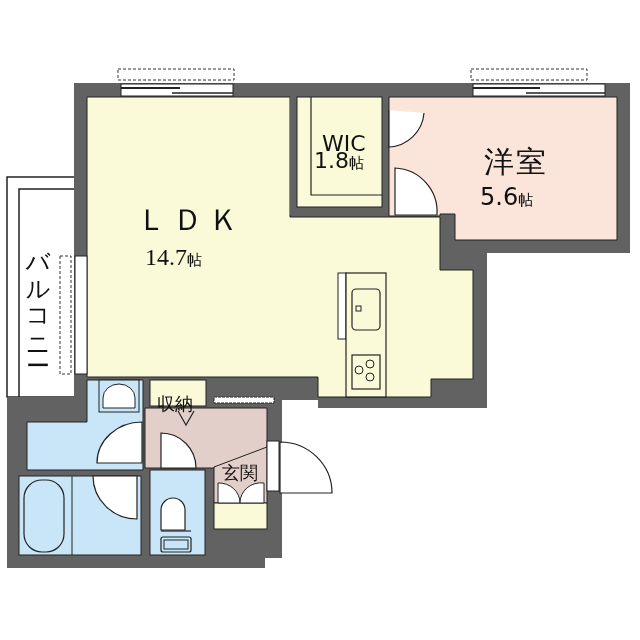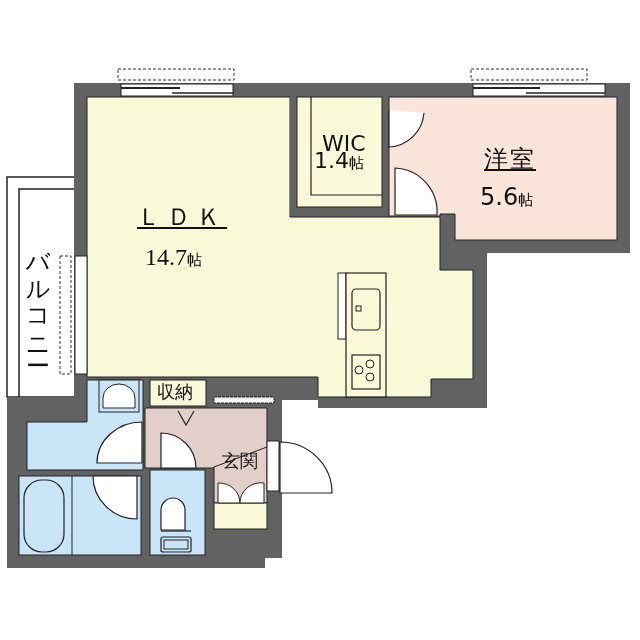--- a/index.html
+++ b/index.html
@@ -1,22 +1,22 @@
 <!DOCTYPE html>
 <html><head>
 <meta charset="utf-8">
 <style>
   html, body { margin: 0; padding: 0; background: #ffffff; }
   body { width: 640px; height: 640px; position: relative; overflow: hidden; font-family: "DejaVu Sans", sans-serif; }
   svg { position: absolute; left: 0; top: 0; }
   .lbl { position: absolute; color: #111; font-family: "DejaVu Sans", sans-serif; text-align: center; white-space: nowrap; line-height: 1; }
-  .room-name { font-size: 24px; letter-spacing: 6px; text-decoration: underline; }
+  .room-name { font-size: 30px; letter-spacing: 6px; }
   .room-size { font-size: 24px; }
   .unit { font-size: 15px; }
-  .small { font-size: 18px; }
+  .small { font-size: 18px; margin-top: 12px; }
   .vert { writing-mode: vertical-rl; font-size: 24px; letter-spacing: 2px; }
 </style>
 </head>
 <body>
 
 <svg width="640" height="640" viewBox="0 0 640 640">
 
   <g>
     <rect x="7" y="177" width="68" height="220" fill="#fff" stroke="#222" stroke-width="1.5"></rect>
     <rect x="19" y="189" width="56" height="208" fill="#fff" stroke="#222" stroke-width="1.5"></rect>
@@ -102,18 +102,18 @@
   <span>14.7</span><span class="unit">帖</span>
 </div>
 
 <div class="lbl room-name" style="left:484px;top:147px;letter-spacing:2px;">洋室</div>
 <div class="lbl room-size" style="left:480px;top:185px;">
   <span>5.6</span><span class="unit">帖</span>
 </div>
 
 <div class="lbl" style="left:322px;top:117px;font-size:22px;margin-top:16px;">WIC</div>
 <div class="lbl" style="left:314px;top:150px;font-size:22px;">
-  <span>1.4</span><span class="unit">帖</span>
+  <span>1.8</span><span class="unit">帖</span>
 </div>
 
 <div class="lbl small" style="left:157px;top:383px;">収納</div>
 <div class="lbl small" style="left:222px;top:452px;">玄関</div>
 <div class="lbl vert" style="left:26px;top:235px;">バルコニー</div>
 
 </body></html>

